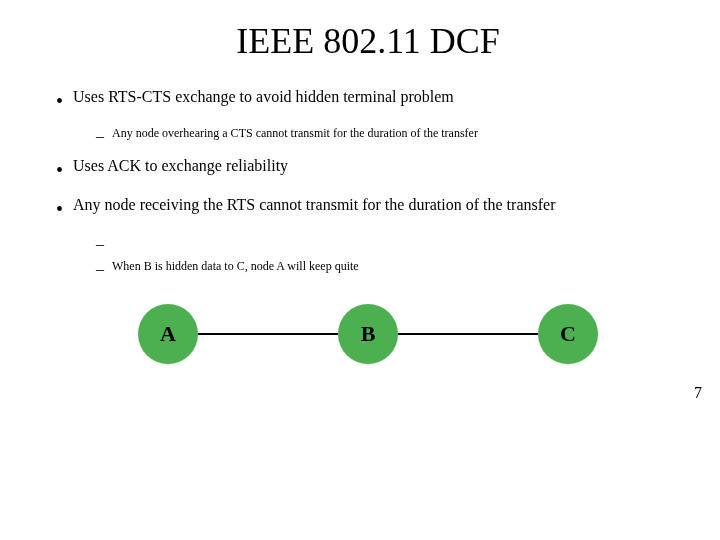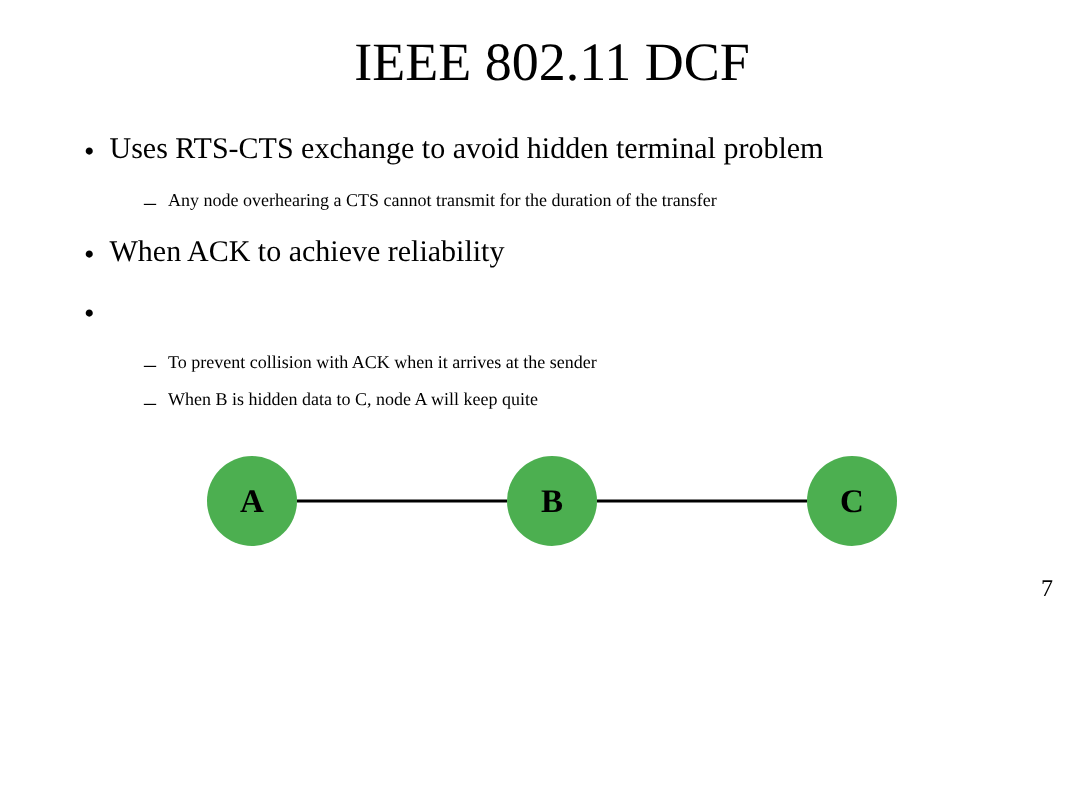--- a/index.html
+++ b/index.html
@@ -42,21 +42,21 @@
     }
 
     .bullet-dot {
       font-size: 20px;
       margin-right: 10px;
       margin-top: 1px;
       flex-shrink: 0;
     }
 
     .bullet-text {
-      font-size: 20px;
+      font-size: 16px;
       line-height: 1.35;
     }
 
     .sub-bullet {
       margin-left: 40px;
       margin-bottom: 4px;
       font-size: 16px;
       display: flex;
       align-items: flex-start;
       line-height: 1.35;
@@ -123,29 +123,29 @@
       <span class="bullet-dot">•</span>
       <span class="bullet-text">Uses RTS-CTS exchange to avoid hidden terminal problem</span>
     </div>
     <div class="sub-bullet">
       <span class="sub-dash">–</span>
       <span class="sub-text">Any node overhearing a CTS cannot transmit for the duration of the transfer</span>
     </div>
 
     <div class="bullet-main" style="margin-top: 8px;">
       <span class="bullet-dot">•</span>
-      <span class="bullet-text">When ACK to achieve reliability</span>
+      <span class="bullet-text">Uses ACK to exchange reliability</span>
     </div>
 
     <div class="bullet-main" style="margin-top: 8px;">
       <span class="bullet-dot">•</span>
+      <span class="bullet-text">Any node receiving the RTS cannot transmit for the duration of the transfer</span>
     </div>
     <div class="sub-bullet">
       <span class="sub-dash">–</span>
-      <span class="sub-text">To prevent collision with ACK when it arrives at the sender</span>
     </div>
     <div class="sub-bullet">
       <span class="sub-dash">–</span>
       <span class="sub-text">When B is hidden data to C, node A will keep quite</span>
     </div>
 
   </div>
 
   <div class="diagram">
     <div class="node-circle">

